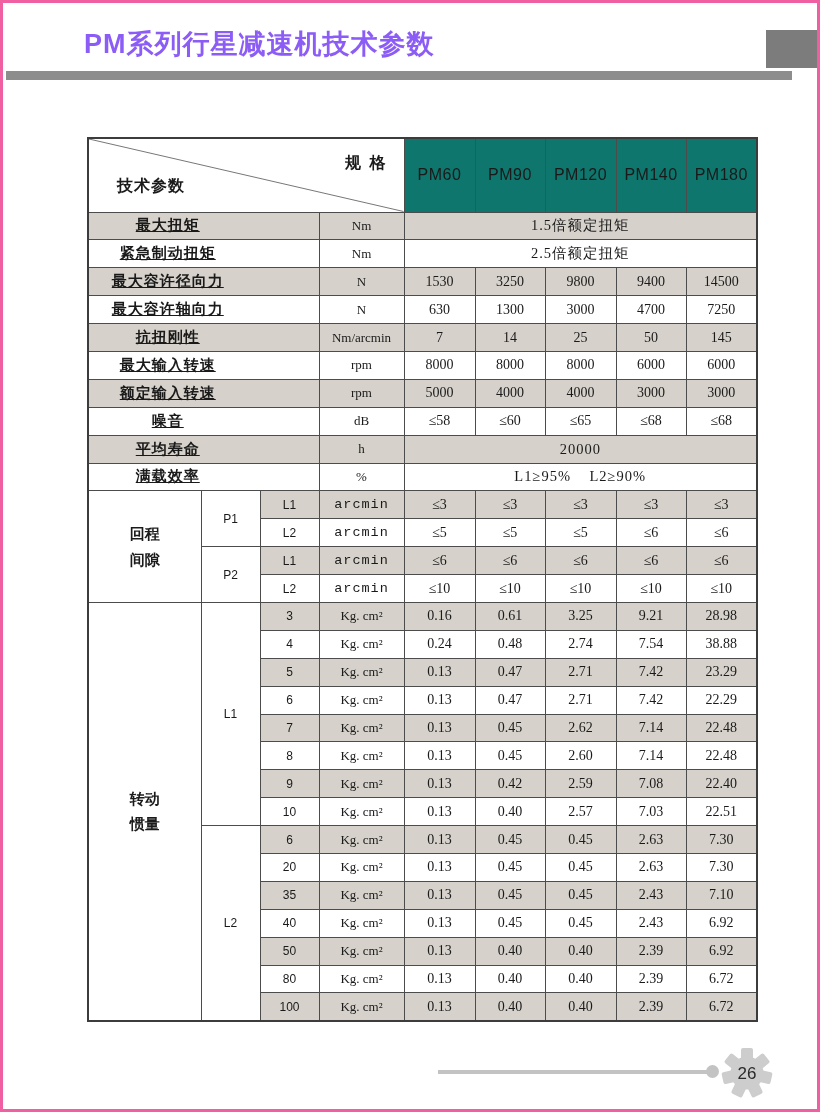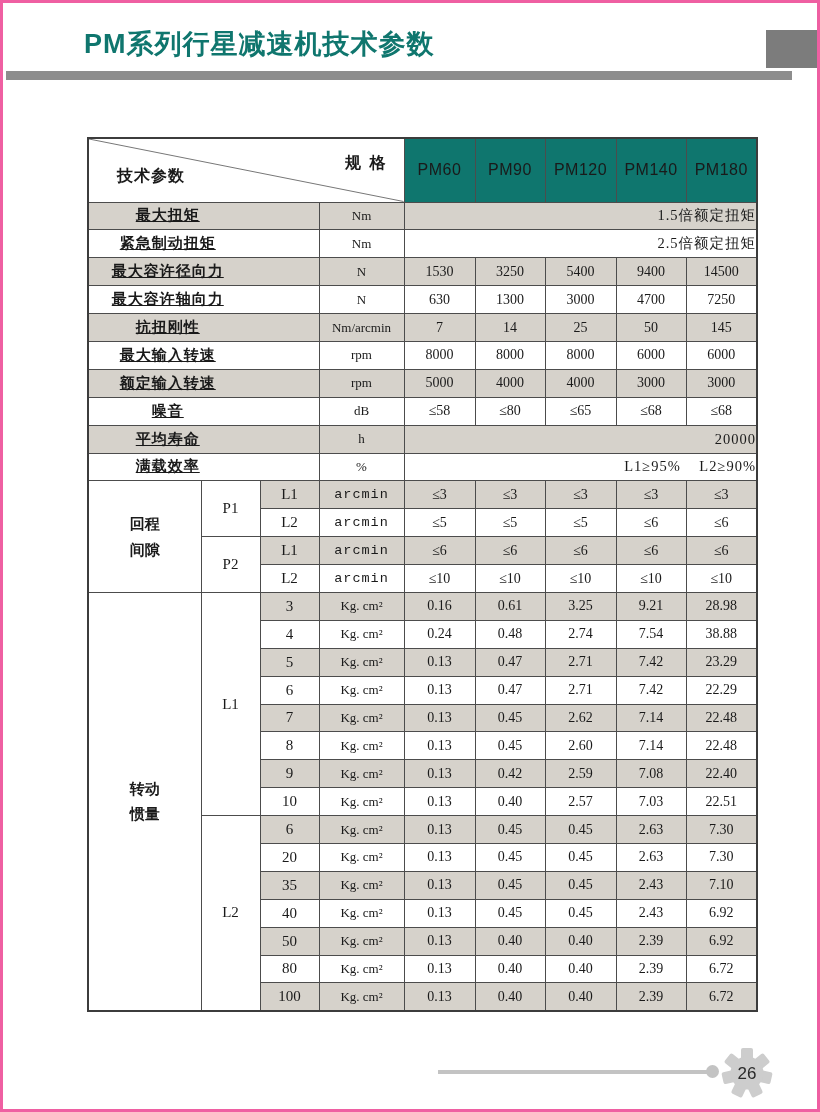--- a/index.html
+++ b/index.html
@@ -13,46 +13,46 @@
   }
   html,body{margin:0;padding:0;}
   body{
     width:820px;height:1112px;position:relative;background:#ffffff;
     font-family:"Liberation Sans",sans-serif;color:var(--ink);
     overflow:hidden;
   }
   .page-border{position:absolute;inset:0;border:3px solid var(--accent-pink);pointer-events:none;z-index:50;}
   .page-title{
     position:absolute;left:84px;top:26px;
-    font-size:27px;font-weight:bold;letter-spacing:1px;color:#0f766e;white-space:nowrap;
+    font-size:27px;font-weight:bold;letter-spacing:1px;color:#8b5cf6;white-space:nowrap;
   }
   .title-bar{position:absolute;left:6px;top:71px;width:786px;height:9px;background:var(--bar-gray);}
   .corner-block{position:absolute;left:766px;top:30px;width:51px;height:38px;background:var(--block-gray);}
 
   .table-wrap{position:absolute;left:87px;top:137px;}
   table{border-collapse:collapse;table-layout:fixed;width:669px;border:2px solid #3c3c3c;}
   td,th{border:1px solid var(--grid);padding:0;text-align:center;vertical-align:middle;overflow:hidden;}
-  thead tr{height:64px;}
+  thead tr{height:74px;}
   tbody tr{height:27.9px;}
   tbody tr.gray td{background:var(--row-gray);}
   tbody td.wh{background:#ffffff !important;}
 
   th.corner{position:relative;background:#fff;font-weight:normal;}
   .corner svg{position:absolute;inset:0;width:100%;height:100%;}
   .corner-top{position:absolute;top:14px;right:16px;font-size:16px;font-weight:600;letter-spacing:2px;}
   .corner-bottom{position:absolute;bottom:15px;left:28px;font-size:16px;font-weight:600;letter-spacing:1px;}
   th.pm{font-size:16px;font-weight:500;background:#0f766e;letter-spacing:0.5px;}
 
   td.name{font-size:15px;font-weight:600;padding-right:72px;letter-spacing:1px;text-decoration:underline;}
   td.glabel{font-size:15px;font-weight:600;word-break:break-all;padding:0 38px;line-height:1.7;text-align:center;}
   td.unit{font-family:"Liberation Serif",serif;font-size:13px;margin-left:20px;}
   td.unit.mono{font-family:"Liberation Mono",monospace;font-size:13.5px;letter-spacing:1px;}
-  td.sub{font-family:Liberation Serif, serif;font-size:15px;}
+  td.sub{font-family:Liberation Sans, sans-serif;font-size:12px;}
   td.val{font-family:"Liberation Serif",serif;font-size:14px;}
-  td.spanval{font-family:"Liberation Serif",serif;font-size:14.5px;letter-spacing:1px;white-space:pre;text-align:right;}
+  td.spanval{font-family:"Liberation Serif",serif;font-size:14.5px;letter-spacing:1px;white-space:pre;}
 
   .footer-line{position:absolute;left:438px;top:1070px;width:272px;height:4px;background:var(--rule-gray);}
   .footer-dot{position:absolute;left:706px;top:1065px;width:13px;height:13px;border-radius:50%;background:var(--rule-gray);}
   .footer-gear{position:absolute;left:720px;top:1046px;width:54px;height:54px;}
   .footer-gear text{font-family:"Liberation Sans",sans-serif;}
 </style>
 </head>
 <body>
 
 <div class="page-border"></div>
@@ -99,21 +99,21 @@
         <tr>
           <td class="name" colspan="3">紧急制动扭矩</td>
           <td class="unit">Nm</td>
           <td class="spanval" colspan="5">2.5倍额定扭矩</td>
         </tr>
         <tr class="gray">
           <td class="name" colspan="3">最大容许径向力</td>
           <td class="unit">N</td>
           <td class="val">1530</td>
           <td class="val">3250</td>
-          <td class="val">5400</td>
+          <td class="val">9800</td>
           <td class="val">9400</td>
           <td class="val">14500</td>
         </tr>
         <tr>
           <td class="name" colspan="3">最大容许轴向力</td>
           <td class="unit">N</td>
           <td class="val">630</td>
           <td class="val">1300</td>
           <td class="val">3000</td>
           <td class="val">4700</td>
@@ -143,21 +143,21 @@
           <td class="val">5000</td>
           <td class="val">4000</td>
           <td class="val">4000</td>
           <td class="val">3000</td>
           <td class="val">3000</td>
         </tr>
         <tr>
           <td class="name" colspan="3">噪音</td>
           <td class="unit">dB</td>
           <td class="val">≤58</td>
-          <td class="val">≤80</td>
+          <td class="val">≤60</td>
           <td class="val">≤65</td>
           <td class="val">≤68</td>
           <td class="val">≤68</td>
         </tr>
         <tr class="gray">
           <td class="name" colspan="3">平均寿命</td>
           <td class="unit">h</td>
           <td class="spanval" colspan="5">20000</td>
         </tr>
         <tr>

